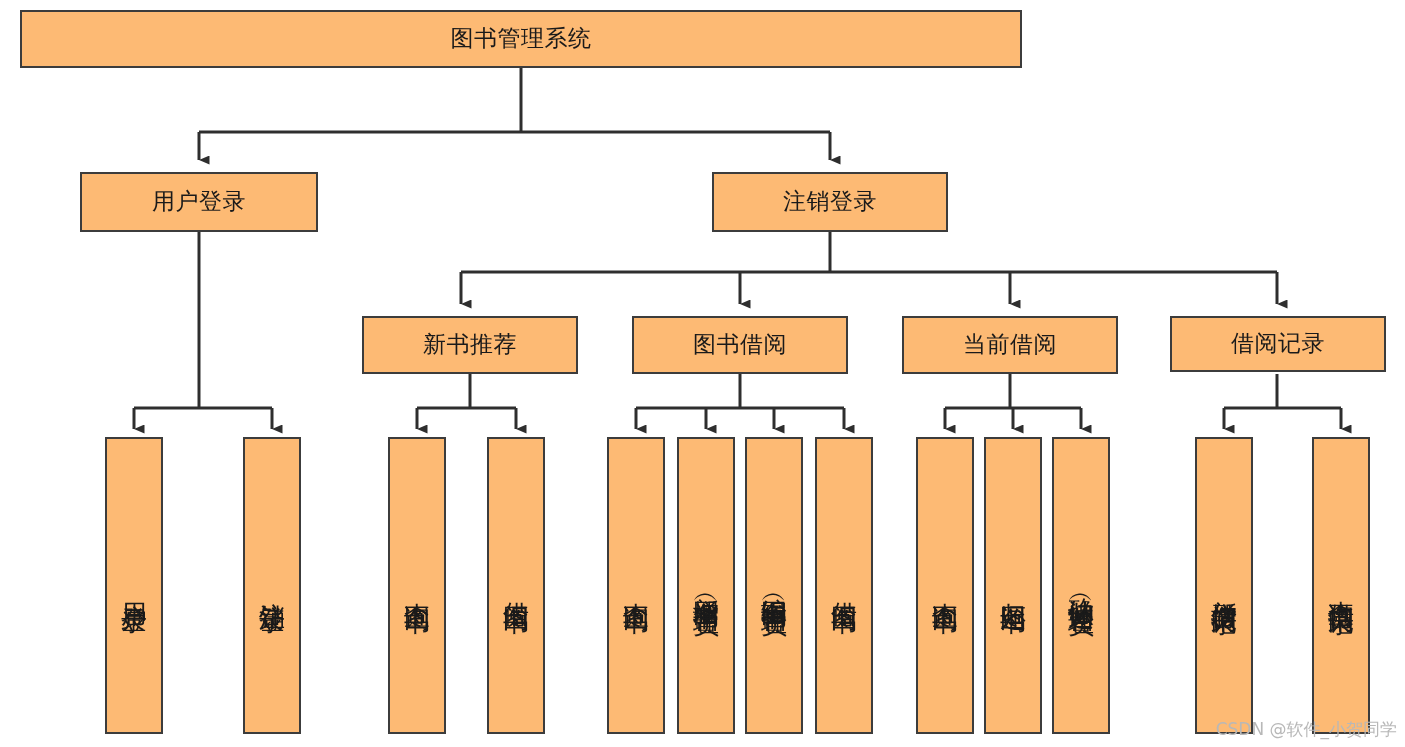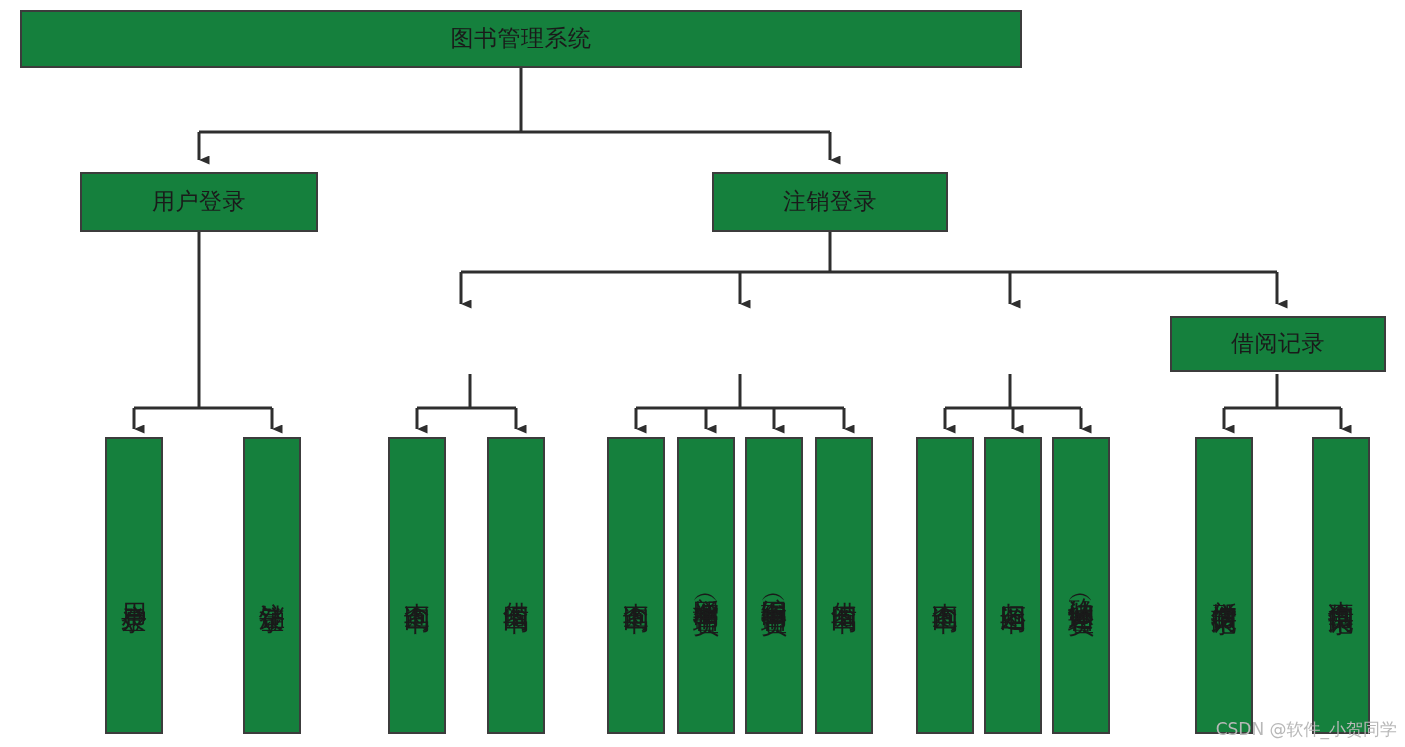--- a/index.html
+++ b/index.html
@@ -23,21 +23,21 @@
     position: absolute;
     left: 0;
     top: 0;
     width: 1405px;
     height: 747px;
     pointer-events: none;
   }
   .node {
     position: absolute;
     box-sizing: border-box;
-    background: #15803d;
+    background: #fdba74;
     border: 2.5px solid #3c3c3c;
     display: flex;
     align-items: center;
     justify-content: center;
     text-align: center;
     z-index: 2;
   }
   .node .label {
     line-height: 1.18;
     letter-spacing: 0.5px;
@@ -129,20 +129,29 @@
     <span class="label">图书管理系统</span>
   </div>
 
   <div class="node node-l1" style="left:80px; top:172px; width:238px; height:60px;">
     <span class="label">用户登录</span>
   </div>
   <div class="node node-l1" style="left:712px; top:172px; width:236px; height:60px;">
     <span class="label">注销登录</span>
   </div>
 
+  <div class="node node-l2" style="left:362px; top:316px; width:216px; height:58px;">
+    <span class="label">新书推荐</span>
+  </div>
+  <div class="node node-l2" style="left:632px; top:316px; width:216px; height:58px;">
+    <span class="label">图书借阅</span>
+  </div>
+  <div class="node node-l2" style="left:902px; top:316px; width:216px; height:58px;">
+    <span class="label">当前借阅</span>
+  </div>
   <div class="node node-l2" style="left:1170px; top:316px; width:216px; height:56px;">
     <span class="label">借阅记录</span>
   </div>
 
   <div class="node node-leaf" style="left:105px; top:437px; width:58px; height:297px;">
     <span class="label">用户登录</span>
   </div>
   <div class="node node-leaf" style="left:243px; top:437px; width:58px; height:297px;">
     <span class="label">注销登录</span>
   </div>

